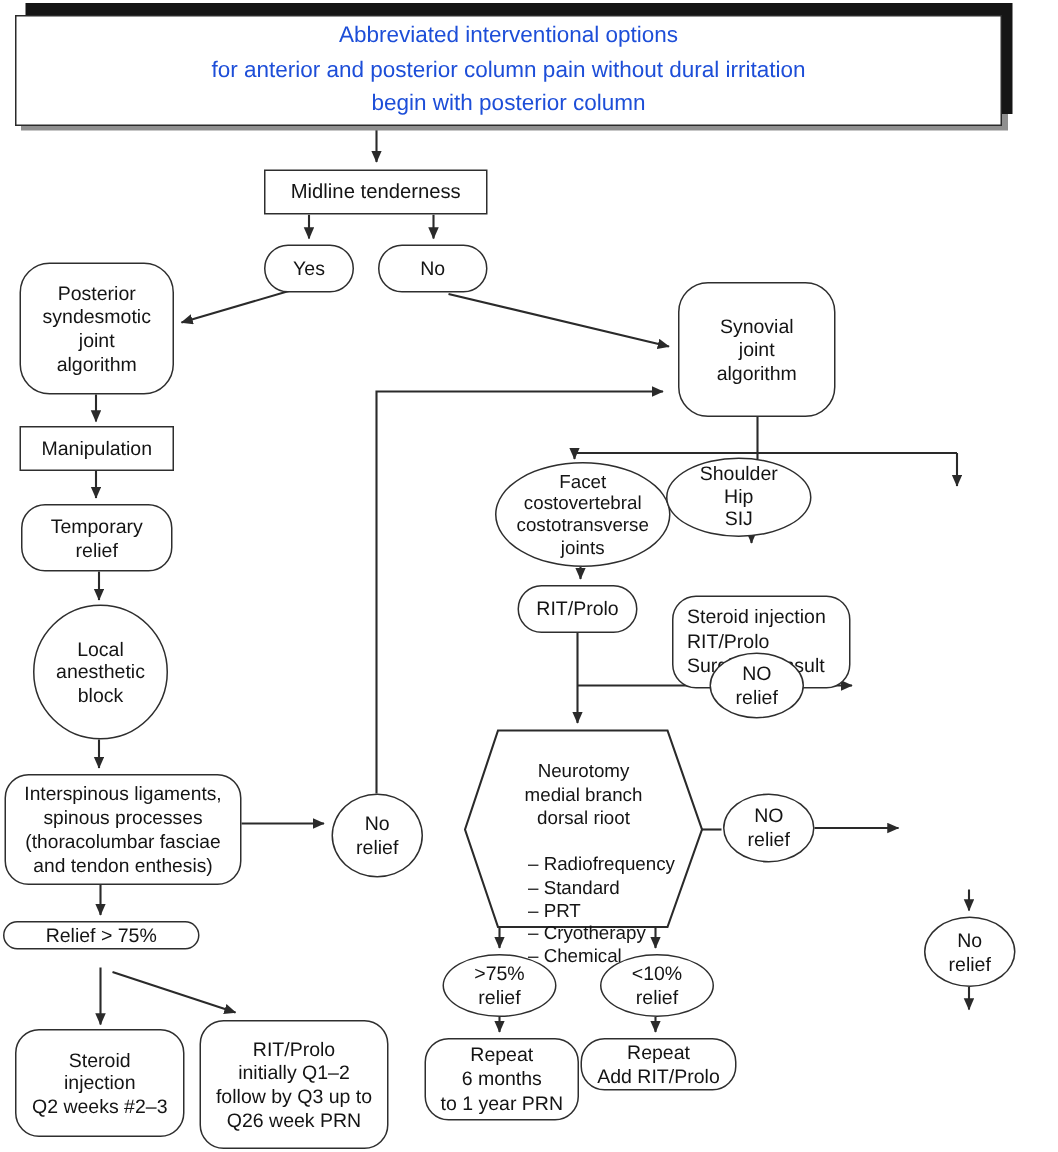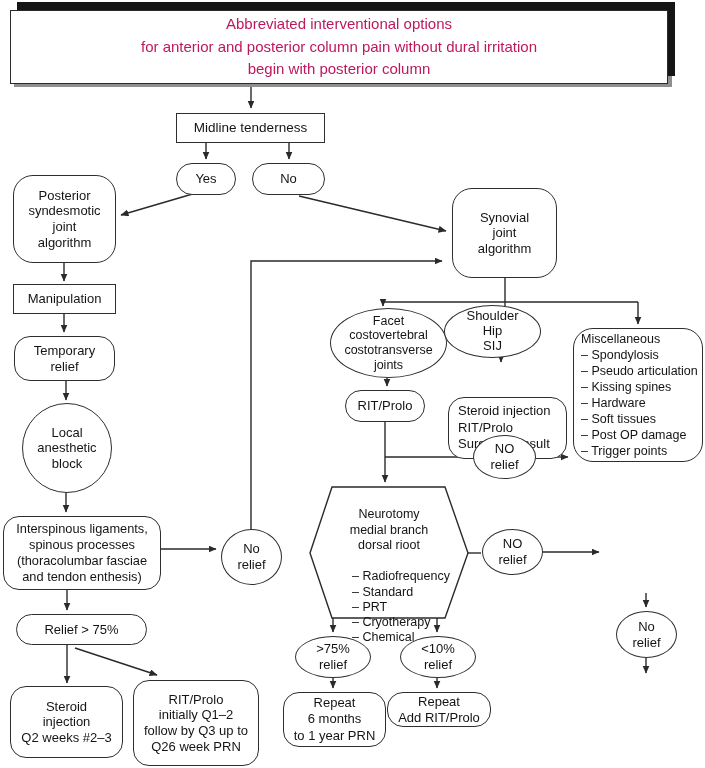--- a/index.html
+++ b/index.html
@@ -20,21 +20,21 @@
   .round{border-radius:16px;}
   .round-lg{border-radius:20px;}
   .pill{border-radius:999px;}
   .ellipse{border-radius:50%;}
   .left{ text-align:left;justify-content:flex-start;}
   .title-box{
     position:absolute;left:10px;top:10px;width:658px;height:74px;z-index:2;
     box-sizing:border-box;border:1.6px solid #2a2a2a;background:#ffffff;
     box-shadow:7px -8px 0 0 #151515, 4px 3px 0 0 #8f8f8f;
     display:flex;align-items:center;justify-content:center;text-align:center;
-    white-space:pre-line;font-size:15px;line-height:1.5;color:#be185d;
+    white-space:pre-line;font-size:15px;line-height:1.5;color:#1d4ed8;
   }
   .hex-text{
     position:absolute;z-index:2;white-space:pre-line;font-size:12.5px;
     line-height:1.22;color:#141414;
   }
   .hex-head{text-align:center;}
   .hex-list{text-align:left;padding-left:28px;margin-top:1px;}
 </style>
 </head>
 <body>
@@ -105,21 +105,21 @@
 
   <div class="node round" style="left:3px;top:516px;width:158px;height:74px;font-size:12.8px;line-height:1.25;">Interspinous ligaments,
 spinous processes
 (thoracolumbar fasciae
 and tendon enthesis)</div>
 
   <div class="node ellipse" style="left:22px;top:403px;width:90px;height:90px;">Local
 anesthetic
 block</div>
 
-  <div class="node pill" style="left:16px;top:614px;width:131px;height:31px;">Relief &gt; 75%</div>
+  <div class="node pill" style="left:2px;top:614px;width:131px;height:19px;">Relief &gt; 75%</div>
 
   <div class="node round" style="left:10px;top:686px;width:113px;height:72px;">Steroid
 injection
 Q2 weeks #2–3</div>
 
   <div class="node round" style="left:133px;top:680px;width:126px;height:86px;">RIT/Prolo
 initially Q1–2
 follow by Q3 up to
 Q26 week PRN</div>
 
@@ -135,28 +135,20 @@
   <div class="node ellipse" style="left:444px;top:305px;width:97px;height:53px;line-height:1.15;">Shoulder
 Hip
 SIJ</div>
 
   <div class="node round left" style="left:448px;top:365px;width:119px;height:62px;padding-left:9px;line-height:1.3;margin-top:32px;">Steroid injection
 RIT/Prolo
 Surgical consult</div>
 
   <div class="node pill" style="left:345px;top:390px;width:80px;height:32px;">RIT/Prolo</div>
 
-  <div class="node round-lg left" style="left:573px;top:328px;width:130px;height:134px;padding-left:7px;font-size:12.5px;line-height:1.28;overflow:hidden;">Miscellaneous
-– Spondylosis
-– Pseudo articulation
-– Kissing spines
-– Hardware
-– Soft tissues
-– Post OP damage
-– Trigger points</div>
 
   <div class="node ellipse" style="left:221px;top:529px;width:61px;height:56px;">No
 relief</div>
 
   <div class="hex-text" style="left:324px;top:492px;width:130px;">
     <div class="hex-head">Neurotomy
 medial branch
 dorsal rioot</div>
     <div class="hex-list">– Radiofrequency
 – Standard

